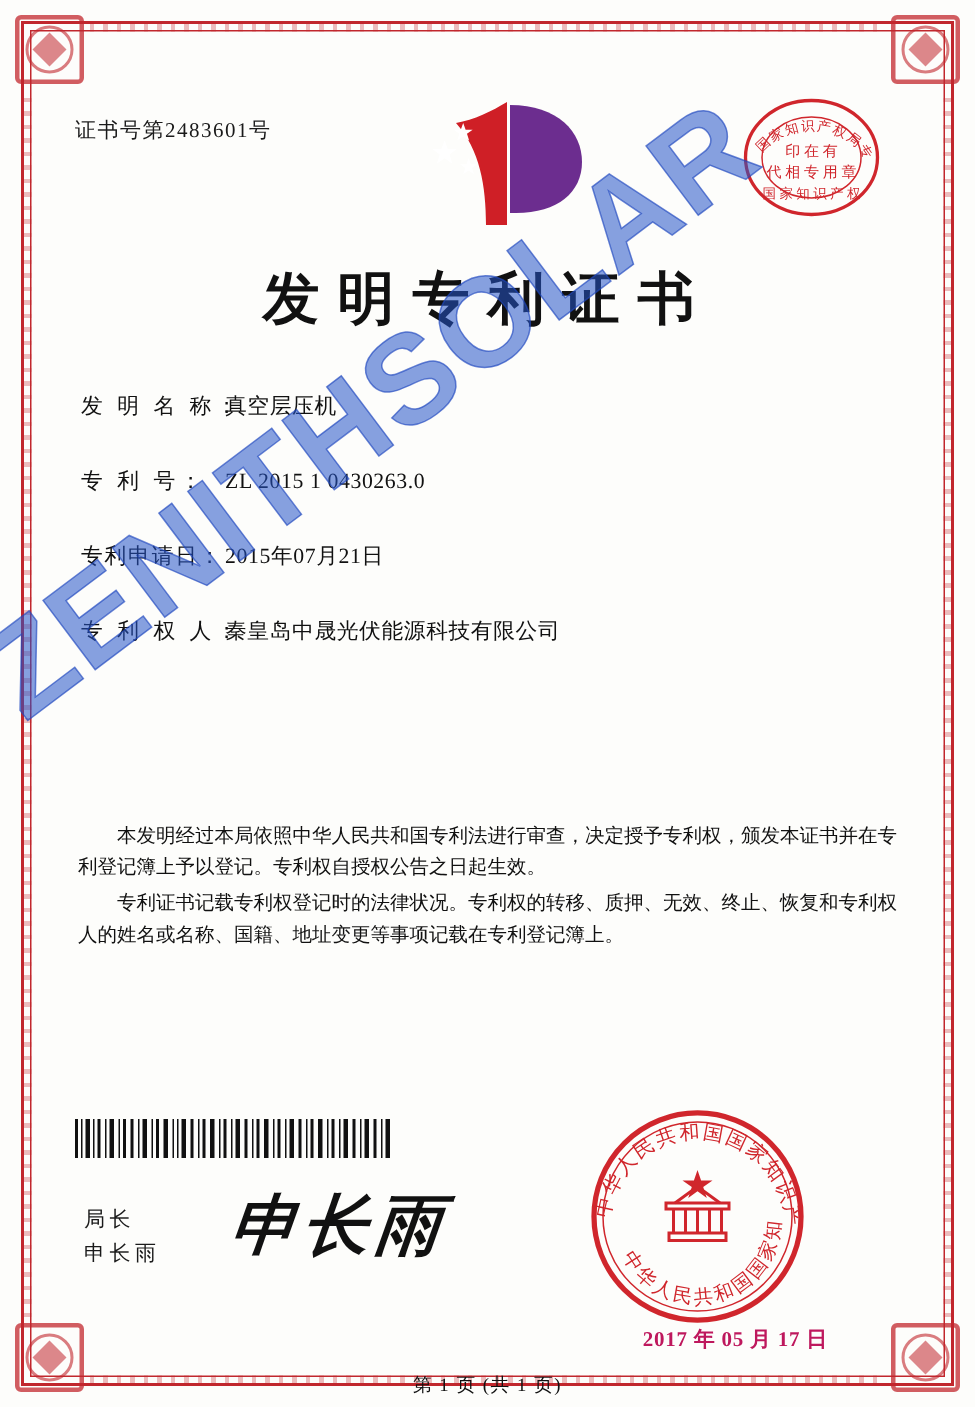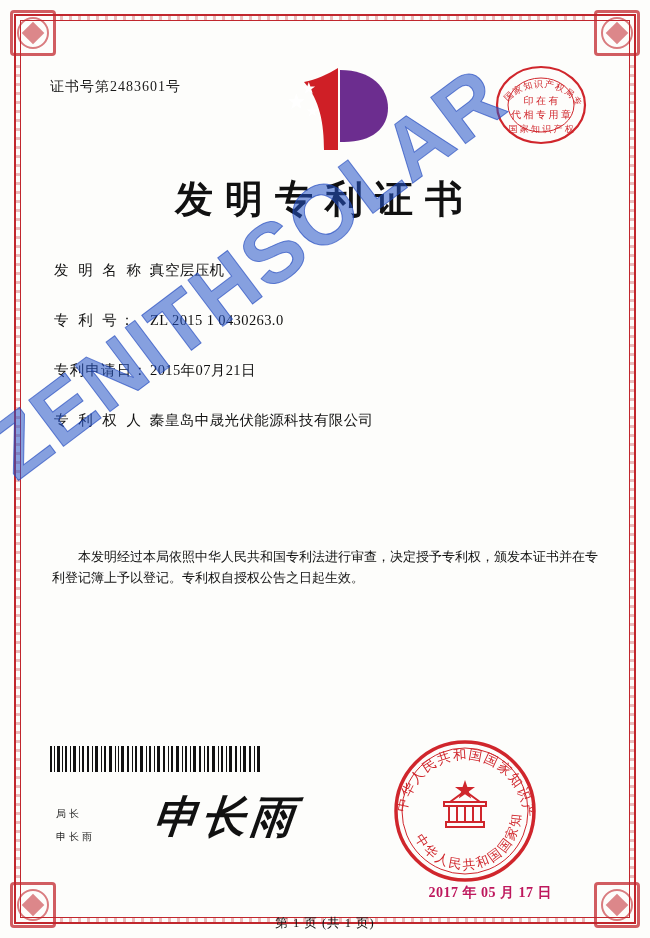--- a/index.html
+++ b/index.html
@@ -183,21 +183,21 @@
     position: absolute;
     top: 0;
     height: 26px;
     background: #111;
   }
 
   
   .sign-block {
     position: absolute;
     left: 12px; top: 756px;
-    font-size: 10px;
+    font-size: 14px;
     line-height: 23px;
     letter-spacing: 3px;
   }
   .signature-script {
     position: absolute;
     left: 110px; top: 742px;
     font-size: 44px;
     font-family: "Liberation Serif", serif;
     font-style: italic;
     font-weight: bold;
@@ -323,20 +323,21 @@
       <div class="field-row">
         <span class="field-label wide">专利申请日：</span><span class="field-value">2015年07月21日</span>
       </div>
       <div class="field-row">
         <span class="field-label">专 利 权 人：</span><span class="field-value">秦皇岛中晟光伏能源科技有限公司</span>
       </div>
     </div>
 
     <div class="paragraphs">
       <p>本发明经过本局依照中华人民共和国专利法进行审查，决定授予专利权，颁发本证书并在专利登记簿上予以登记。专利权自授权公告之日起生效。</p>
+      <p>专利证书记载专利权登记时的法律状况。专利权的转移、质押、无效、终止、恢复和专利权人的姓名或名称、国籍、地址变更等事项记载在专利登记簿上。</p>
     </div>
 
     <div class="barcode">
       <i style="left:0px;width:2px"></i>
         <i style="left:4px;width:1px"></i>
         <i style="left:7px;width:3px"></i>
       <i style="left:12px;width:1px"></i>
         <i style="left:15px;width:2px"></i>
         <i style="left:20px;width:1px"></i>
       <i style="left:23px;width:3px"></i>

